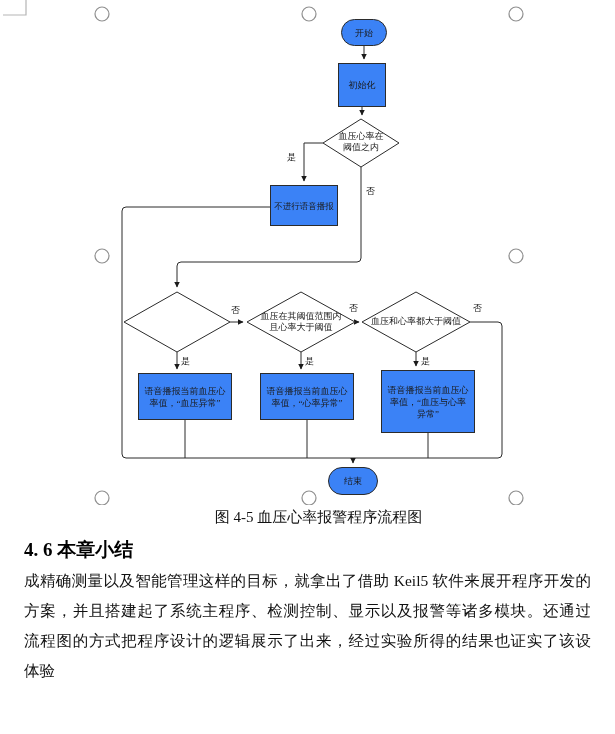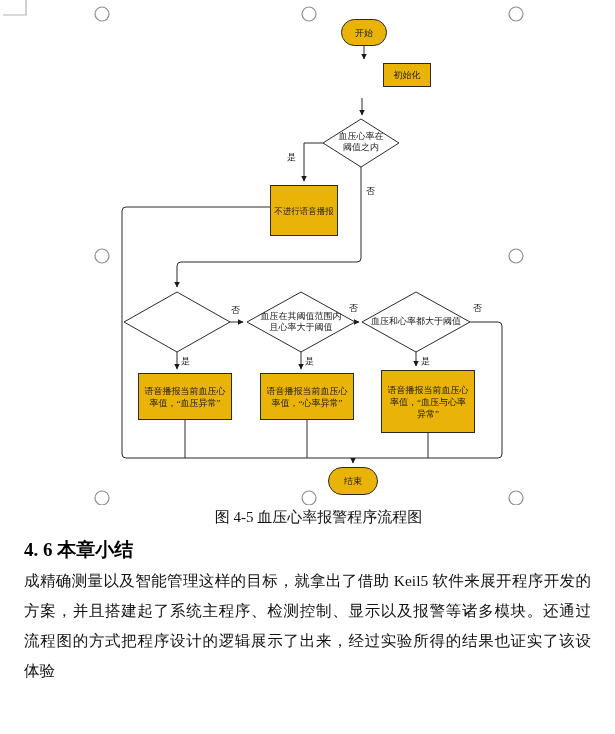--- a/index.html
+++ b/index.html
@@ -6,21 +6,21 @@
   html,body { background:#888; }
   .page {
     position:relative; width:615px; height:734px; background:#ffffff;
     overflow:hidden; font-family:"Liberation Serif","DejaVu Serif",serif;
     color:#1a1a1a;
   }
   .flow-svg { position:absolute; left:0; top:0; }
   .node {
     position:absolute; display:flex; flex-direction:column;
     align-items:center; justify-content:center; text-align:center;
-    background:#eab308; border:1px solid #2b2b2b; color:#1a1a1a;
+    background:#3b82f6; border:1px solid #2b2b2b; color:#1a1a1a;
   }
   .stadium { border-radius:14px; }
   .node .nl { display:block; line-height:12px; font-size:9px; white-space:nowrap; }
   .term { font-size:9.5px; }
   .dtext {
     position:absolute; display:flex; flex-direction:column;
     align-items:center; justify-content:flex-start; text-align:center;
     font-size:9px; color:#1a1a1a; pointer-events:none;
   }
   .dtext .nl { display:block; line-height:11px; white-space:nowrap; }
@@ -90,25 +90,25 @@
       <circle cx="102" cy="498" r="7"></circle>
       <circle cx="309" cy="498" r="7"></circle>
       <circle cx="516" cy="498" r="7"></circle>
     </g>
   </svg>
 
   <div class="node stadium term" style="left:341px; top:19px; width:46px; height:27px;">
     <span class="nl">开始</span>
   </div>
 
-  <div class="node term" style="left:338px; top:63px; width:48px; height:24px;margin-left:45px;">
+  <div class="node term" style="left:338px; top:63px; width:48px; height:44px;">
     <span class="nl">初始化</span>
   </div>
 
-  <div class="node" style="left:270px; top:185px; width:68px; height:51px; font-size:8.5px;">
+  <div class="node" style="left:270px; top:185px; width:68px; height:41px; font-size:8.5px;">
     <span class="nl" style="font-size:8.5px">不进行语音播报</span>
   </div>
 
   <div class="node" style="left:138px; top:373px; width:94px; height:47px;">
     <span class="nl">语音播报当前血压心</span>
     <span class="nl">率值，“血压异常”</span>
   </div>
 
   <div class="node" style="left:260px; top:373px; width:94px; height:47px;">
     <span class="nl">语音播报当前血压心</span>

